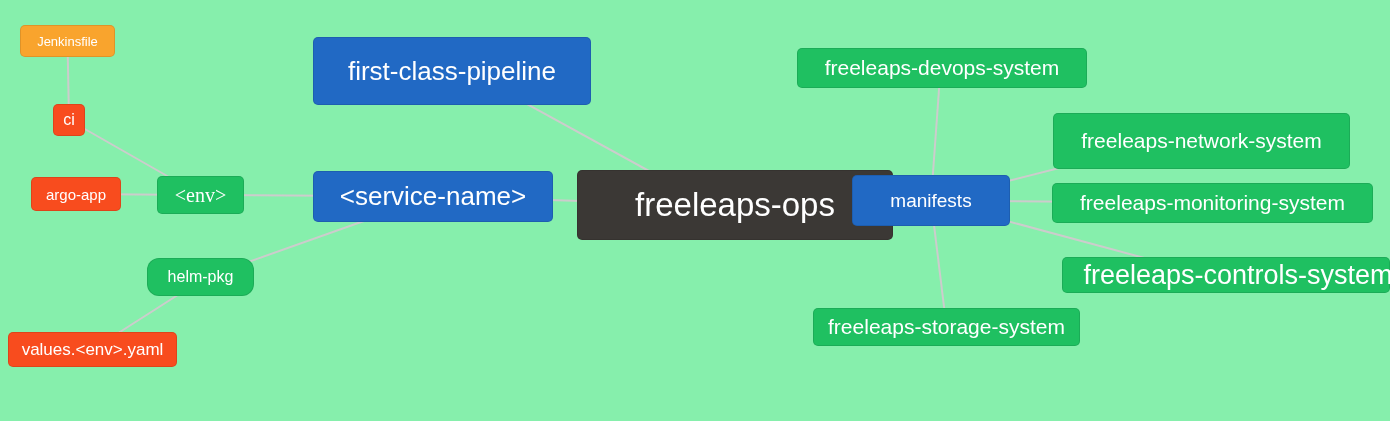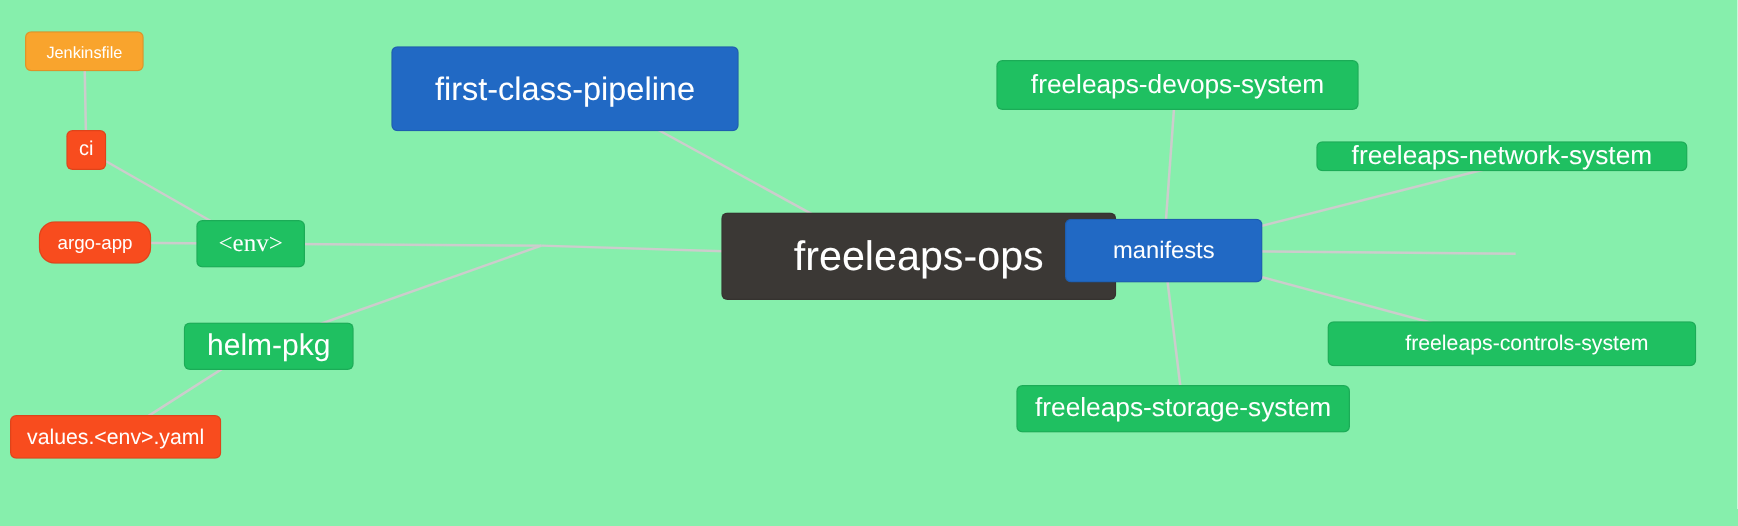--- a/index.html
+++ b/index.html
@@ -37,28 +37,28 @@
   }
   .node span { display: block; }
 
   
   .n-jenkinsfile { left:20px;  top:25px;  width:95px;  height:32px; font-size:13px; }
   .n-ci          { left:53px;  top:104px; width:32px;  height:32px; font-size:16px; }
   .n-argo        { left:31px;  top:177px; width:90px;  height:34px; font-size:15px; }
   .n-env         { left:157px; top:176px; width:87px;  height:38px; font-size:20px;font-family:Liberation Serif, serif; }
   .n-pipeline    { left:313px; top:37px;  width:278px; height:68px; font-size:26px; }
   .n-service     { left:313px; top:171px; width:240px; height:51px; font-size:26px; }
-  .n-helm        { left:147px; top:258px; width:136px; height:38px; font-size:24px; }
+  .n-helm        { left:147px; top:258px; width:107px; height:38px; font-size:16px;border-radius:12px; }
   .n-values      { left:8px;   top:332px; width:169px; height:35px; font-size:17px;justify-content:center; }
   .n-ops         { left:577px; top:170px; width:316px; height:70px; font-size:33px; }
   .n-manifests   { left:852px; top:175px; width:158px; height:51px; font-size:19px; }
   .n-devops      { left:797px; top:28px;  width:290px; height:40px; font-size:21px;margin-top:20px; }
-  .n-network     { left:1053px;top:113px; width:297px; height:24px; font-size:21px; }
+  .n-network     { left:1053px;top:113px; width:297px; height:56px; font-size:21px; }
   .n-monitoring  { left:1052px;top:183px; width:321px; height:40px; font-size:21px; }
-  .n-controls    { left:1062px;top:257px; width:295px; height:36px; font-size:17px;padding-left:24px; }
+  .n-controls    { left:1062px;top:257px; width:328px; height:36px; font-size:27px;padding-left:24px; }
   .n-storage     { left:813px; top:308px; width:267px; height:38px; font-size:21px; }
 </style>
 </head>
 <body>
 
 <div class="canvas">
 
   <svg class="edges" width="1390" height="421" viewBox="0 0 1390 421">
       <line x1="67.5" y1="41" x2="69" y2="120" stroke="#CCCCCC" stroke-width="2"></line>
       <line x1="69" y1="120" x2="200.5" y2="195" stroke="#CCCCCC" stroke-width="2"></line>
@@ -77,32 +77,35 @@
     </svg>
 
   <div class="node n-jenkinsfile" style="background: rgb(249, 164, 45);">
     <span>Jenkinsfile</span>
   </div>
 
   <div class="node n-ci" style="background: rgb(248, 76, 30);">
     <span>ci</span>
   </div>
 
-  <div class="node n-argo" style="background: rgb(248, 76, 30); border-radius: 13px;">
+  <div class="node n-argo" style="background: rgb(248, 76, 30);">
     <span>argo-app</span>
   </div>
 
   <div class="node n-env" style="background: rgb(31, 192, 97);">
     <span>&lt;env&gt;</span>
   </div>
 
   <div class="node n-pipeline" style="background: rgb(33, 105, 196);">
     <span>first-class-pipeline</span>
   </div>
 
+  <div class="node n-service" style="background: rgb(33, 105, 196);">
+    <span>&lt;service-name&gt;</span>
+  </div>
 
   <div class="node n-helm" style="background: rgb(31, 192, 97);">
     <span>helm-pkg</span>
   </div>
 
   <div class="node n-values" style="background: rgb(248, 76, 30);">
     <span>values.&lt;env&gt;.yaml</span>
   </div>
 
   <div class="node n-ops" style="background: rgb(59, 56, 53);">
@@ -114,20 +117,23 @@
   </div>
 
   <div class="node n-devops" style="background: rgb(31, 192, 97);">
     <span>freeleaps-devops-system</span>
   </div>
 
   <div class="node n-network" style="background: rgb(31, 192, 97);">
     <span>freeleaps-network-system</span>
   </div>
 
+  <div class="node n-monitoring" style="background: rgb(31, 192, 97);">
+    <span>freeleaps-monitoring-system</span>
+  </div>
 
   <div class="node n-controls" style="background: rgb(31, 192, 97);">
     <span>freeleaps-controls-system</span>
   </div>
 
   <div class="node n-storage" style="background: rgb(31, 192, 97);">
     <span>freeleaps-storage-system</span>
   </div>
 
 </div>

